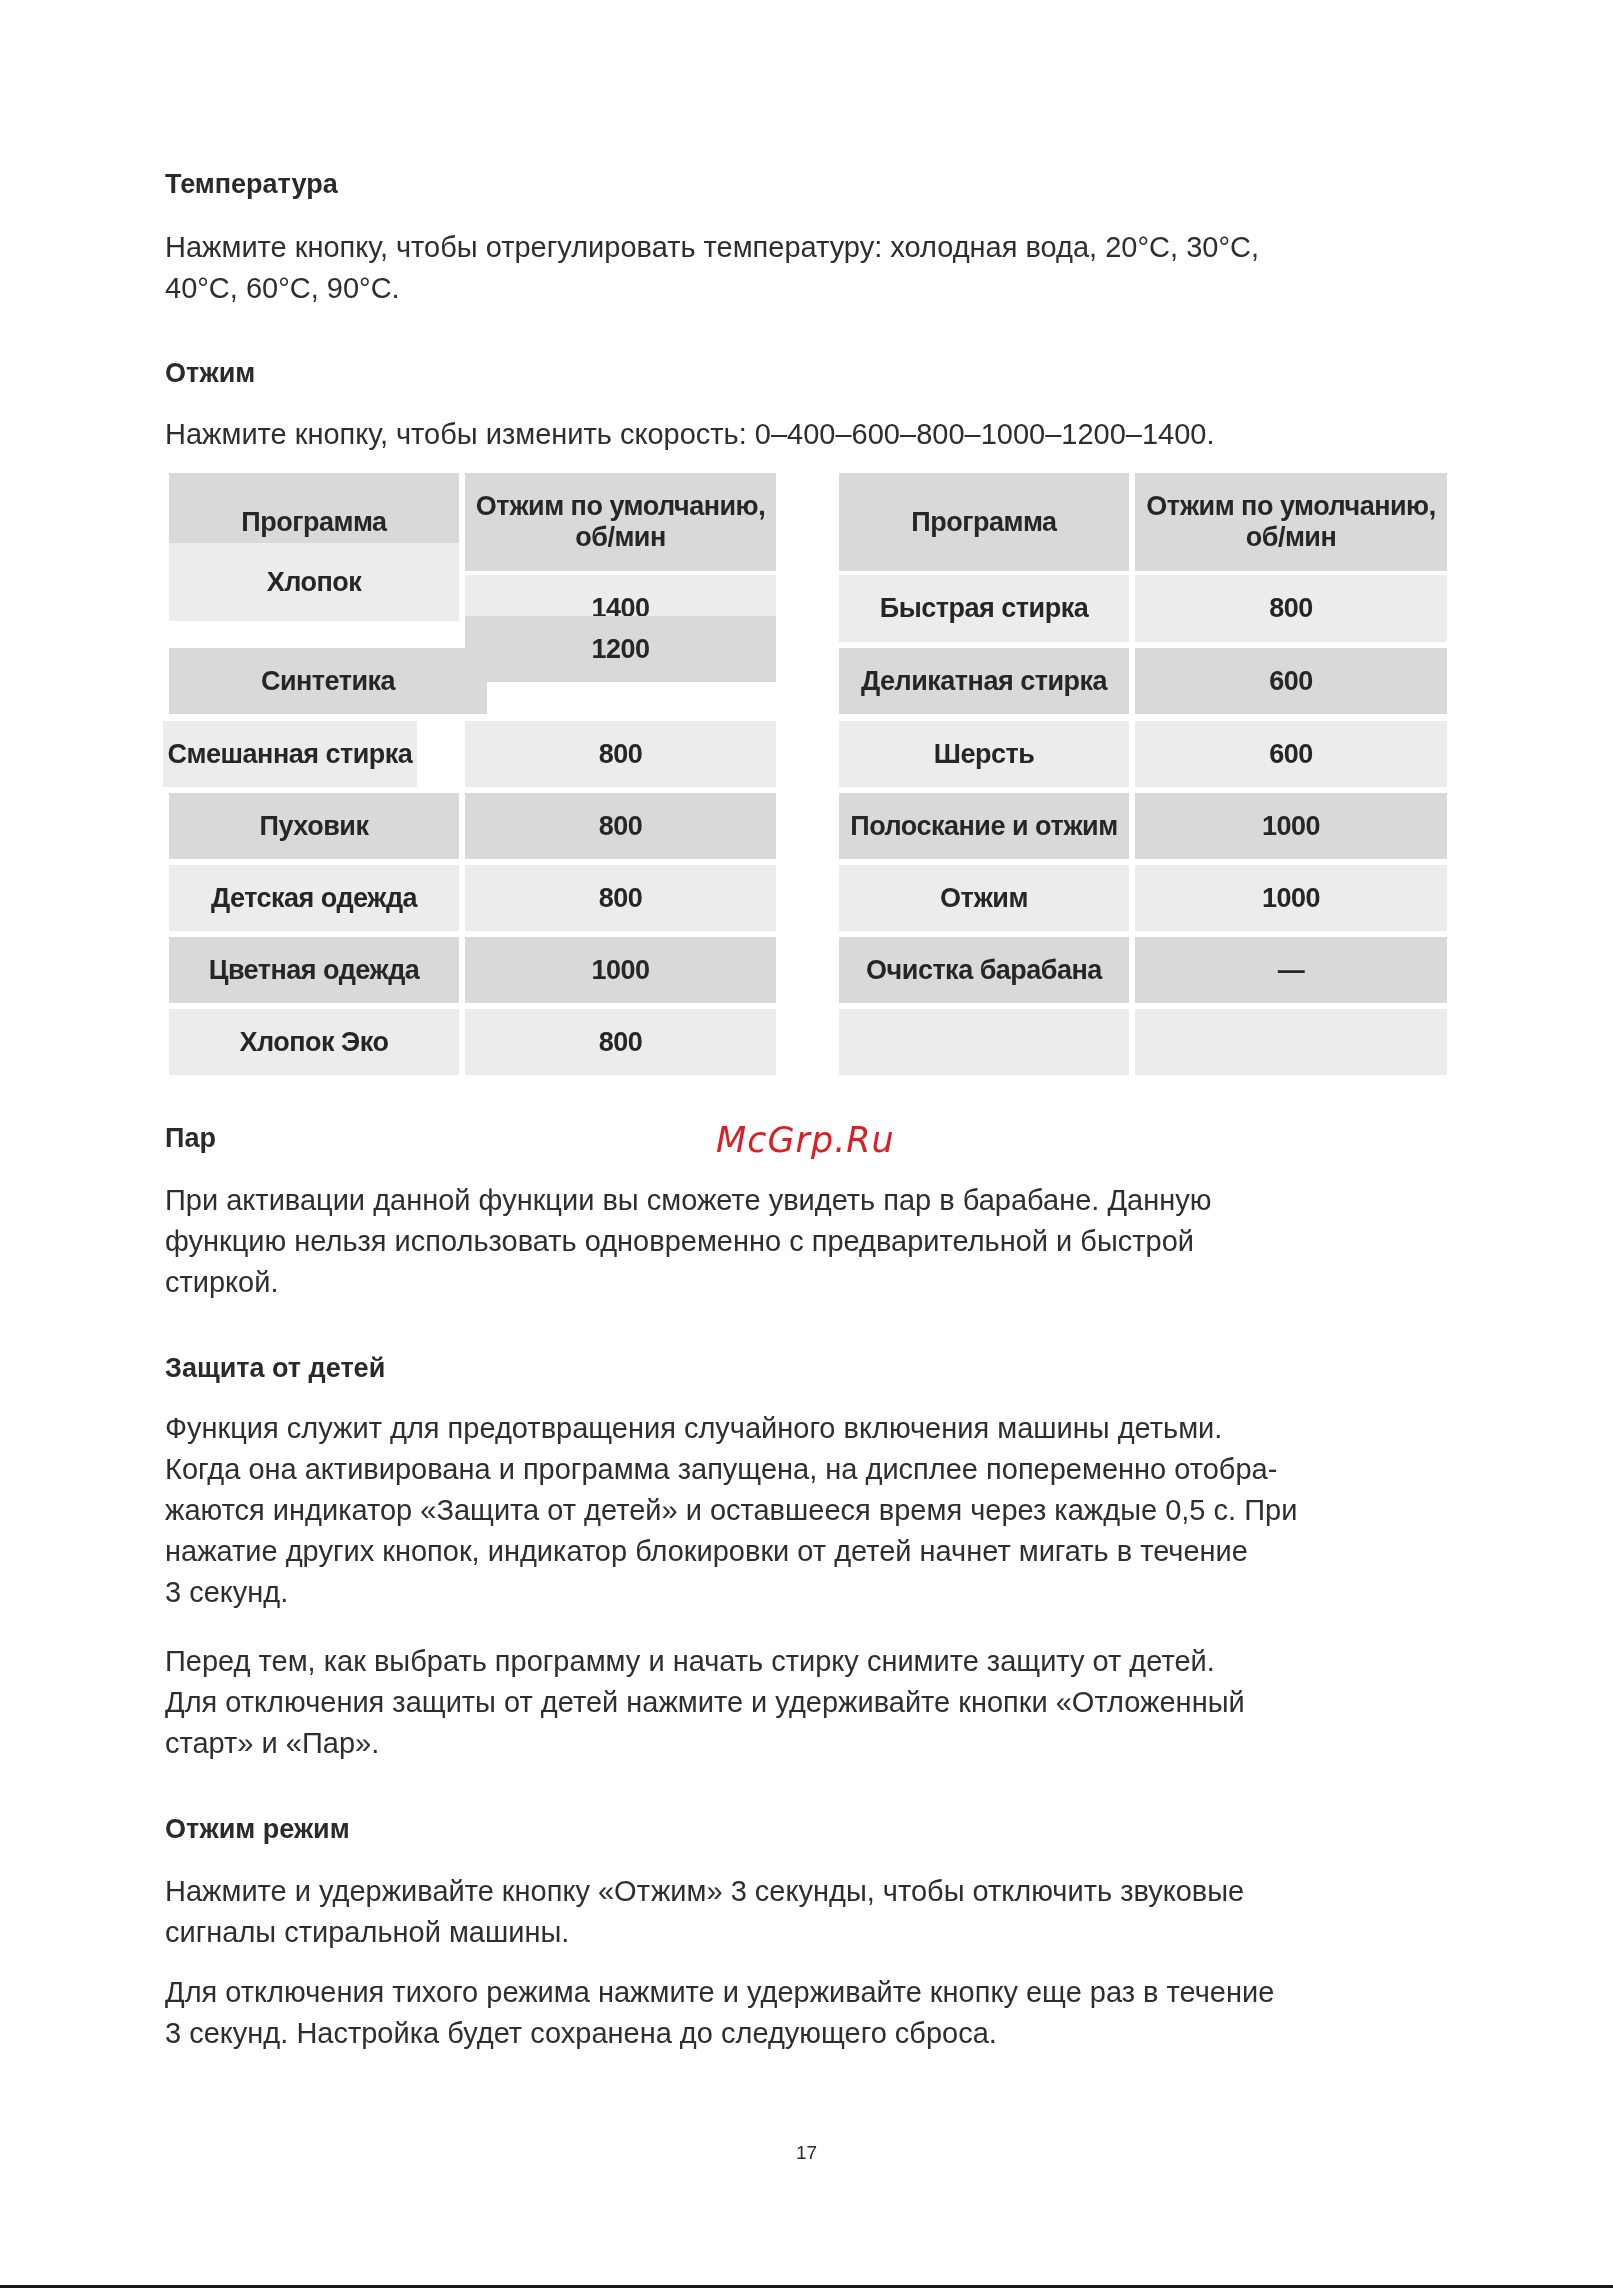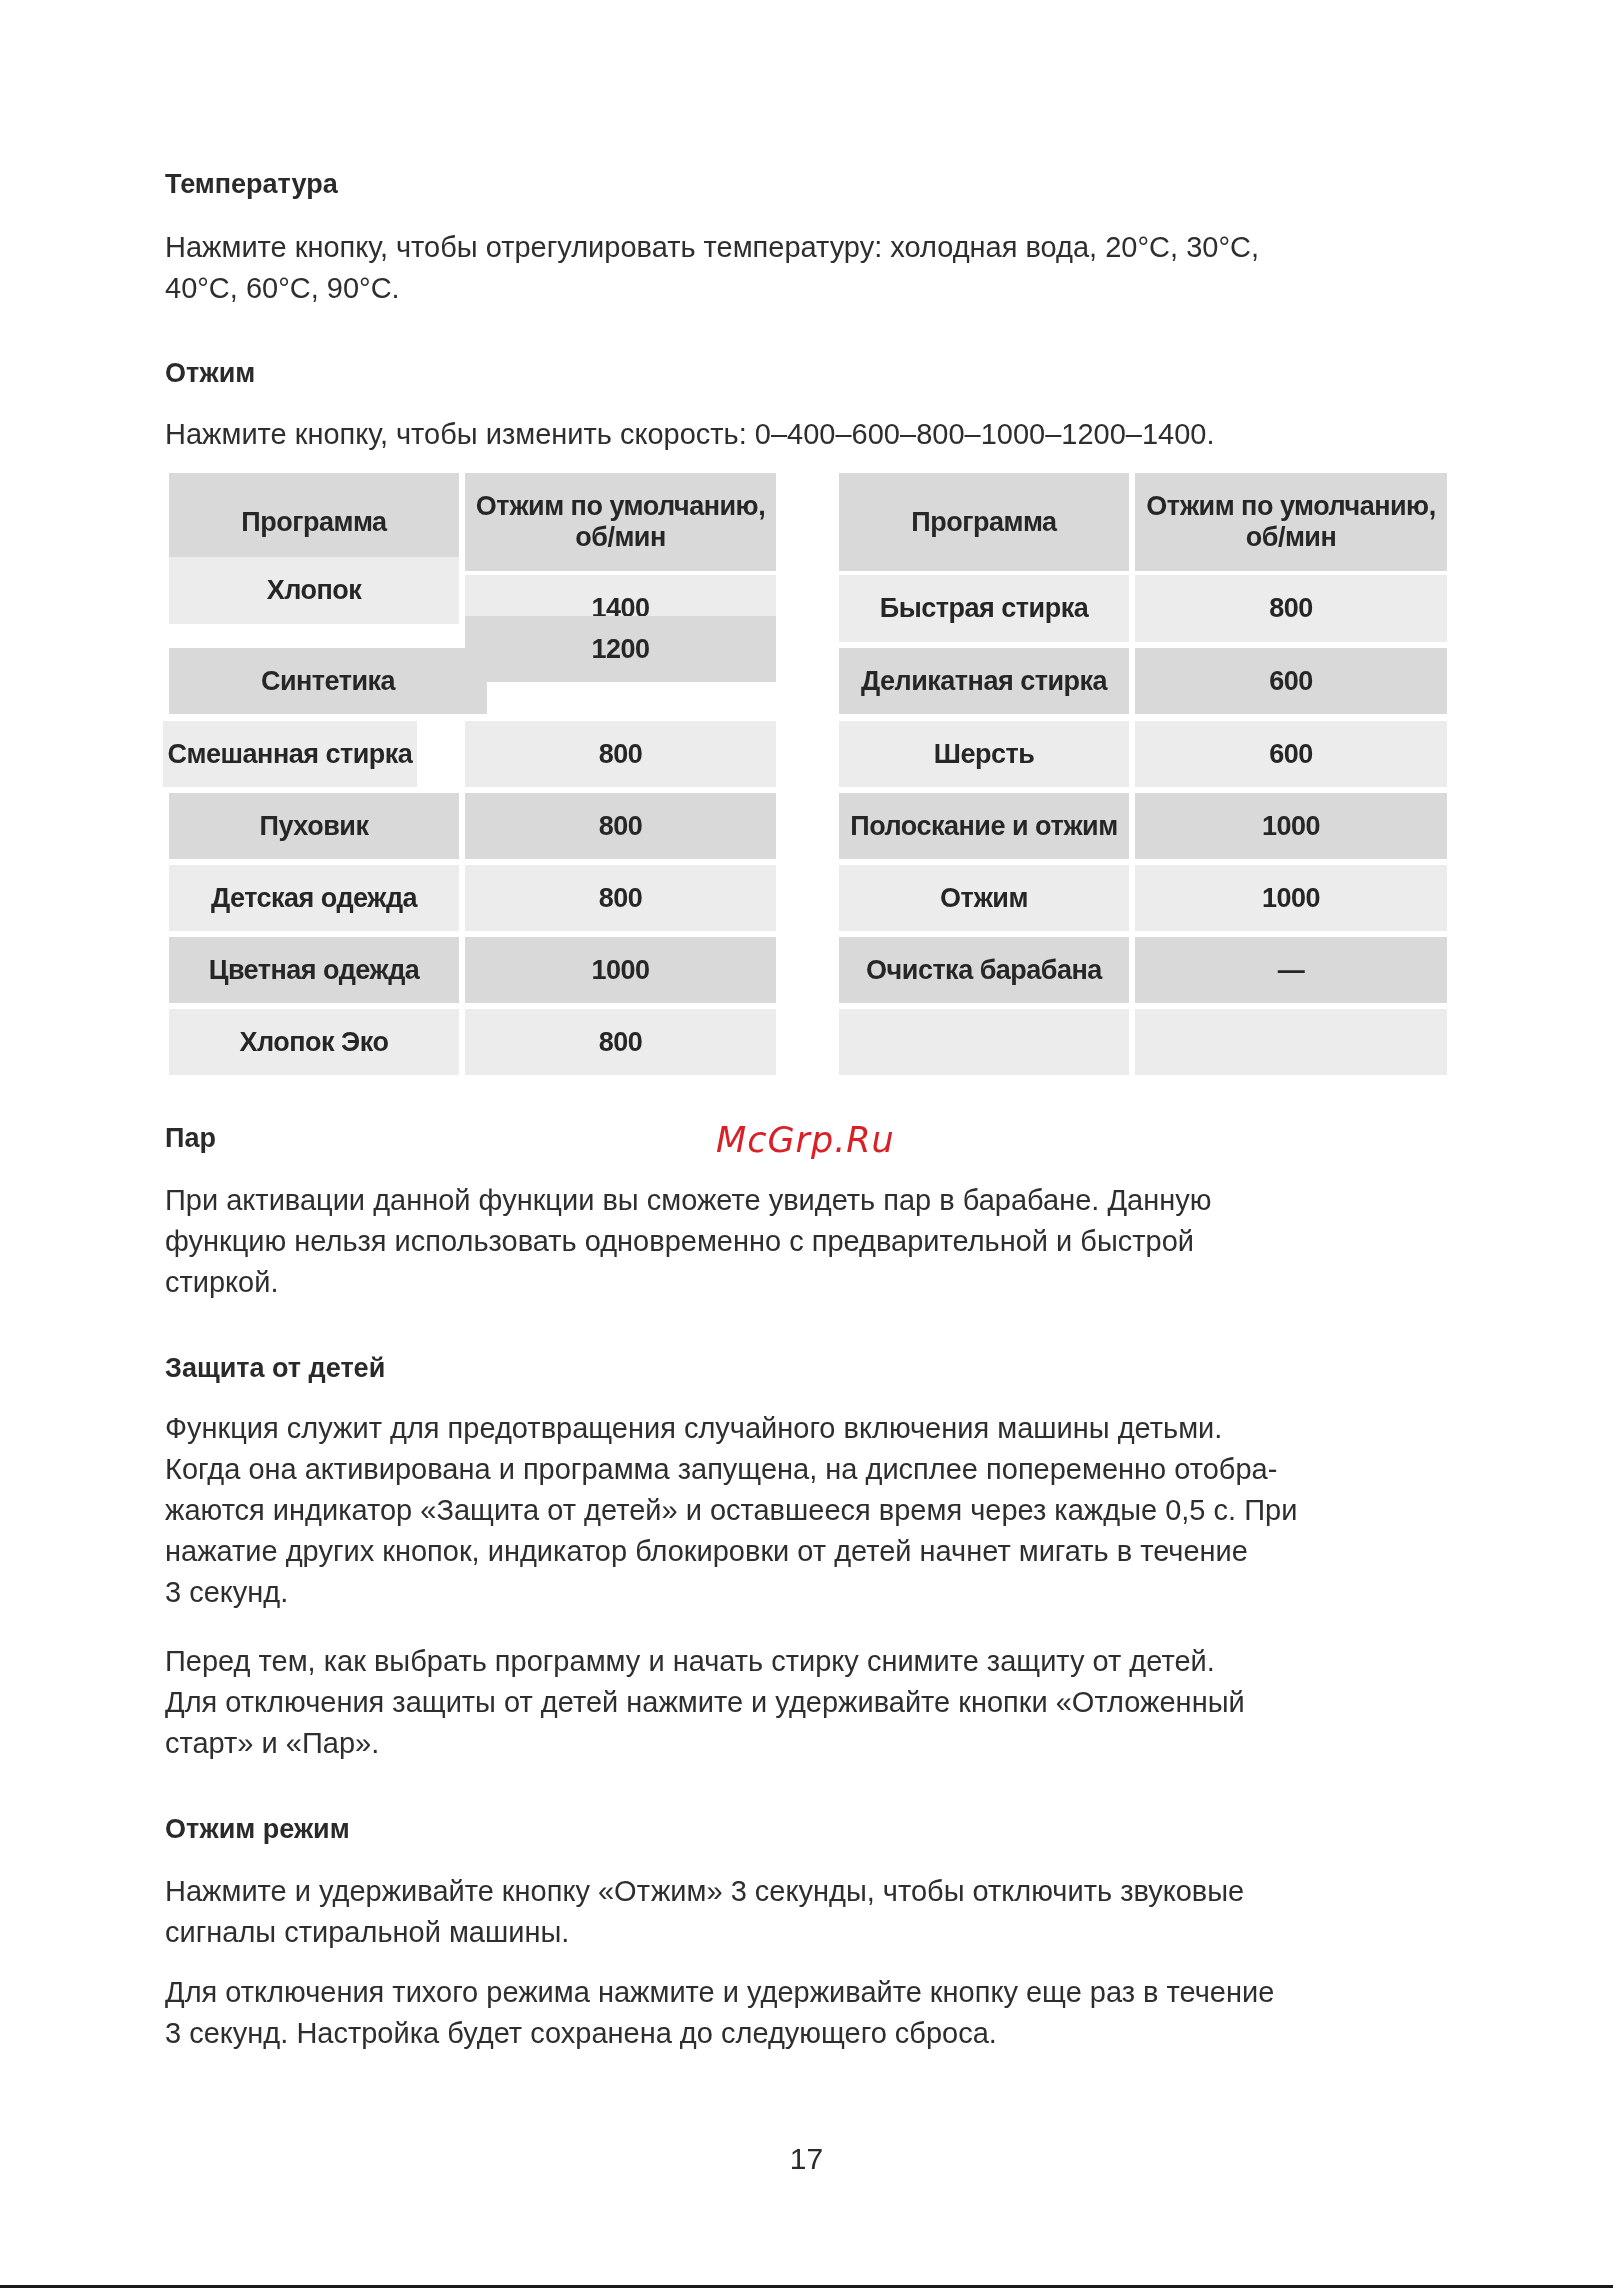--- a/index.html
+++ b/index.html
@@ -11,42 +11,42 @@
   .para .line { display: block; white-space: nowrap; }
   .tbl { position: absolute; top: 473px; }
   .cell { position: absolute; display: flex; align-items: center; justify-content: center;
           text-align: center; font-weight: bold; font-size: 27px; color: #262626;
           line-height: 31px; letter-spacing: -0.5px; }
   .cell.hdr { background: #d9d9d9; }
   .cell.light { background: #ececec; }
   .cell.dark { background: #d9d9d9; }
   .watermark { left: 716px; top: 1120px; font-size: 35px; font-style: italic; color: #d92027;
                font-family: "DejaVu Sans", sans-serif; letter-spacing: 1px; }
-  .pagenum { left: 0; width: 1613px; text-align: center; top: 2142px; font-size: 30px; color: #2b2b2b; }
+  .pagenum { left: 0; width: 1613px; text-align: center; top: 2142px; font-size: 19px; color: #2b2b2b; }
   .bottom-rule { left: 0; top: 2285px; width: 1613px; height: 2.9px; background: #1a1a1a; }
 </style>
 </head>
 <body>
 
 <div class="abs heading" style="top:167px;">Температура</div>
 <div class="abs para" style="top:227px;">
   <span class="line">Нажмите кнопку, чтобы отрегулировать температуру: холодная вода, 20°C, 30°C,</span>
   <span class="line">40°C, 60°C, 90°C.</span>
 </div>
 
 <div class="abs heading" style="top:356px;">Отжим</div>
 <div class="abs para" style="top:414px;">
   <span class="line">Нажмите кнопку, чтобы изменить скорость: 0–400–600–800–1000–1200–1400.</span>
 </div>
 
 <div class="tbl" style="left:0;top:0;">
   <div class="cell hdr" style="left:169px;top:473px;width:290px;height:98px;">Программа</div>
   <div class="cell hdr" style="left:465px;top:473px;width:311px;height:98px;padding:0 7.7px;box-sizing:border-box;">Отжим по умолчанию, об/мин</div>
 
-  <div class="cell light" style="left:169px;top:557px;width:290px;height:67px;">Хлопок</div>
+  <div class="cell light" style="left:169px;top:543px;width:290px;height:78px;">Хлопок</div>
   <div class="cell light" style="left:465px;top:575px;width:311px;height:67px;">1400</div>
 
   <div class="cell dark" style="left:169px;top:648px;width:318px;height:66px;">Синтетика</div>
   <div class="cell dark" style="left:465px;top:616px;width:311px;height:66px;">1200</div>
 
   <div class="cell light" style="left:163px;top:721px;width:254px;height:66px;">Смешанная стирка</div>
   <div class="cell light" style="left:465px;top:721px;width:311px;height:66px;">800</div>
 
   <div class="cell dark" style="left:169px;top:793px;width:290px;height:66px;">Пуховик</div>
   <div class="cell dark" style="left:465px;top:793px;width:311px;height:66px;">800</div>

